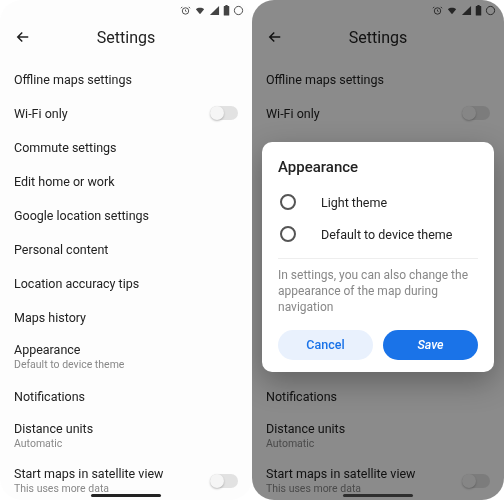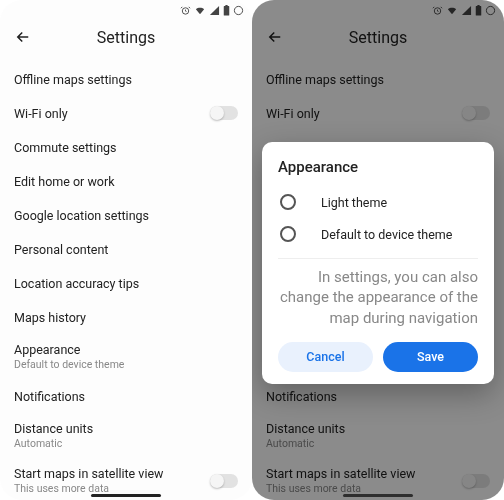--- a/index.html
+++ b/index.html
@@ -24,26 +24,26 @@
   .screen.right .homebar { background: #555; }
   
   .dialog { position: absolute; z-index: 10; left: 10px; right: 10px; top: 142px; background: #fff; border-radius: 10px; padding: 16px 16px 12px 16px; box-shadow: 0 10px 30px rgba(0,0,0,0.3); }
   .dialog h3 { font-size: 15px; font-weight: 500; color: #222; margin-bottom: 10px; }
   .opt { display: flex; align-items: flex-end; gap: 25px; padding: 8px 2px; }
   .radio { width: 16px; height: 16px; border: 2px solid #555; border-radius: 50%; position: relative; flex-shrink: 0; }
   .radio.sel { border-color: #1a73e8; }
   .radio.sel::after { content: ""; position: absolute; inset: 2px; border-radius: 50%; background: #1a73e8; }
   .opt span { font-size: 12.5px; color: #222; }
   .dialog hr { border: none; border-top: 1px solid #eee; margin: 8px 0; }
-  .note { font-size: 15px; color: #888; line-height: 1.35; text-align: right; }
+  .note { font-size: 12px; color: #888; line-height: 1.35; }
   .link { font-size: 11.5px; color: #1a73e8; font-weight: 500; margin-top: 8px; }
   .btnrow { display: flex; gap: 10px; margin-top: 14px; }
   .btn { flex: 1; height: 30px; border-radius: 15px; display: flex; align-items: center; justify-content: center; font-size: 12.5px; font-weight: 500; }
   .btn.cancel { background: #e9f1fd; color: #1a73e8; }
-  .btn.save { background: #1a73e8; color: #fff; }
+  .btn.save { background: #1a73e8; color: #fff; font-style: italic; }
   
 </style>
 </head>
 <body>
 
 <div class="screen">
   <div class="statusbar">
     <span>
         <svg width="11" height="11" viewBox="0 0 24 24" fill="none" stroke="#444" stroke-width="2">
           <circle cx="12" cy="13" r="7"></circle>

